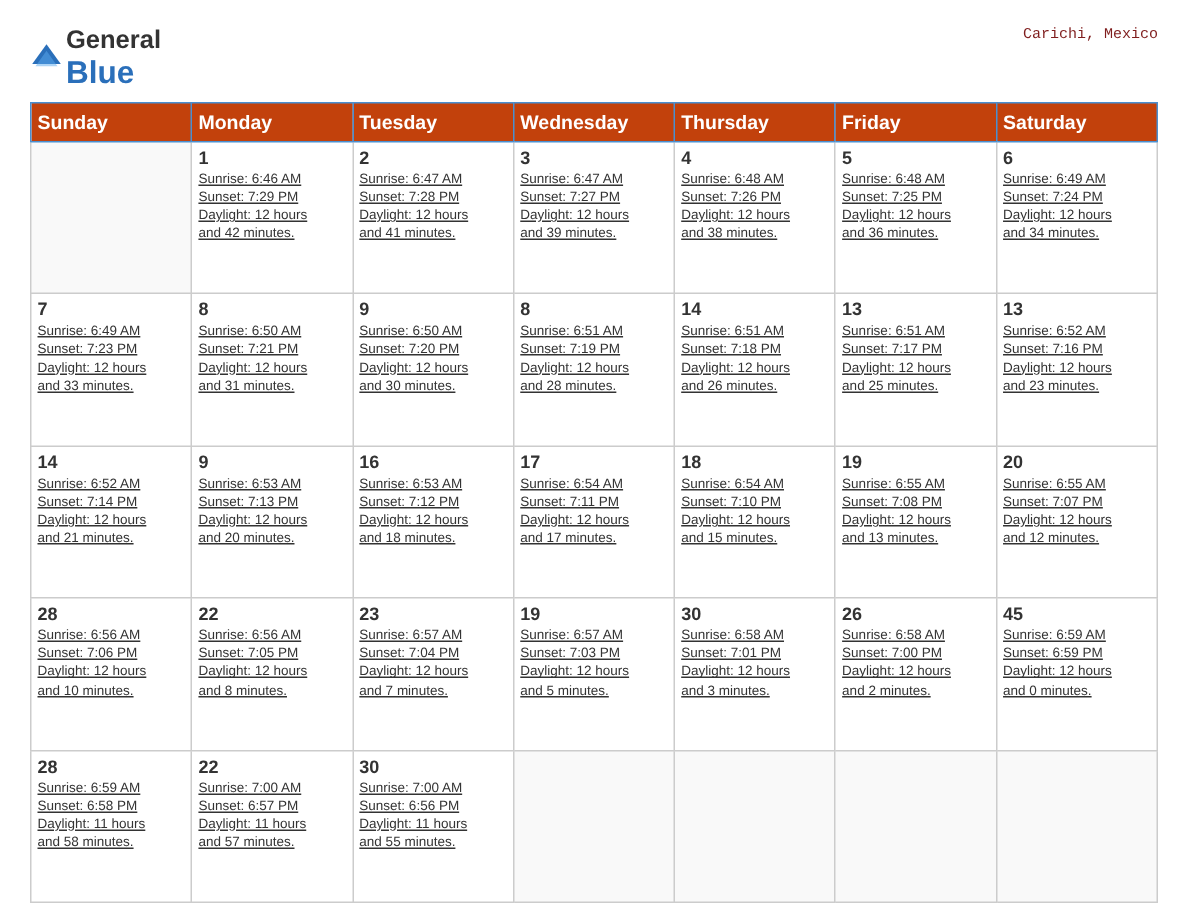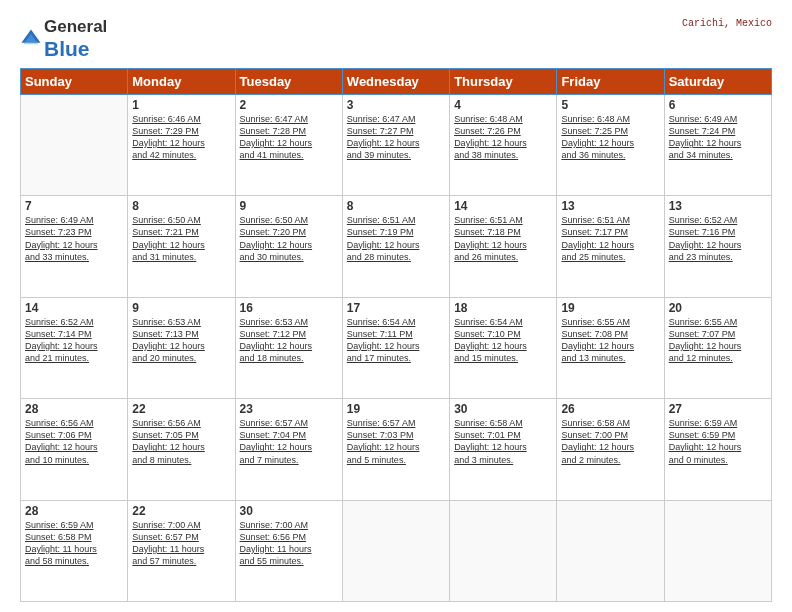--- a/index.html
+++ b/index.html
@@ -319,21 +319,21 @@
 and 3 minutes.</div>
           </td>
           <td>
             <span class="day-number">26</span>
             <div class="cell-info" style="white-space: pre-line;">Sunrise: 6:58 AM
 Sunset: 7:00 PM
 Daylight: 12 hours
 and 2 minutes.</div>
           </td>
           <td>
-            <span class="day-number">27</span>
+            <span class="day-number">45</span>
             <div class="cell-info" style="white-space: pre-line;">Sunrise: 6:59 AM
 Sunset: 6:59 PM
 Daylight: 12 hours
 and 0 minutes.</div>
           </td>
         </tr>
         <tr>
           <td>
             <span class="day-number">28</span>
             <div class="cell-info" style="white-space: pre-line;">Sunrise: 6:59 AM

